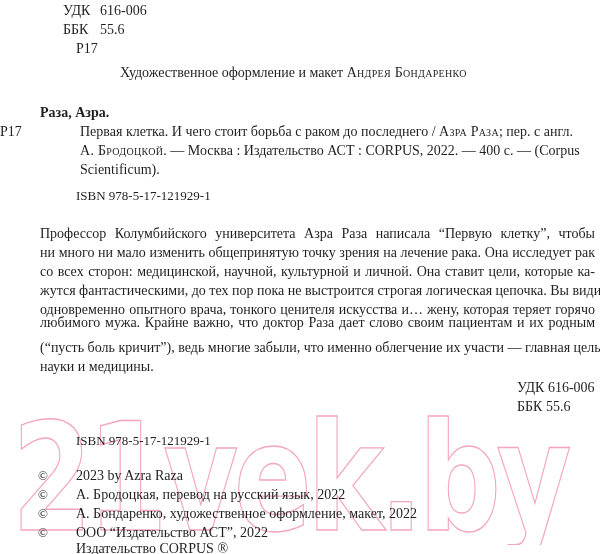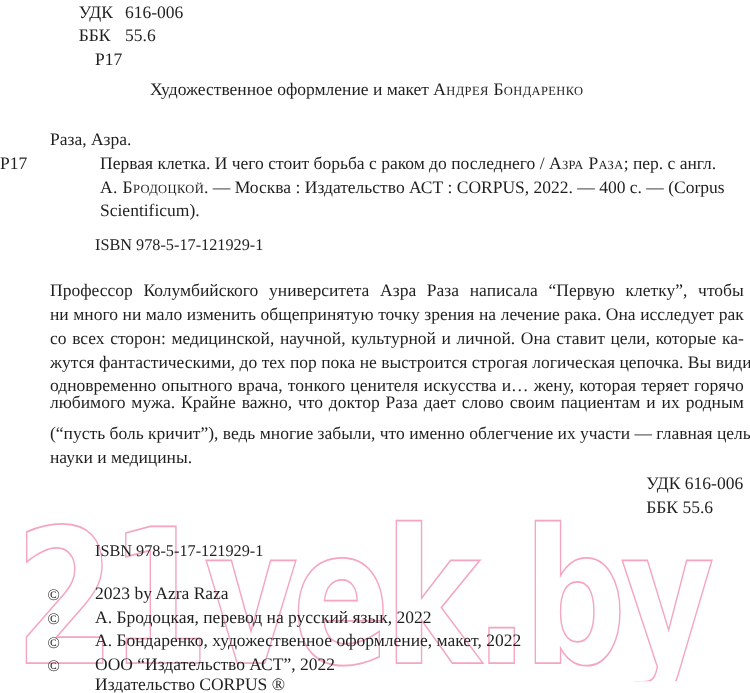--- a/index.html
+++ b/index.html
@@ -4,21 +4,21 @@
 <style>
   html, body { margin: 0; padding: 0; background: #ffffff; }
   body {
     width: 600px; height: 554px; position: relative; overflow: hidden;
     font-family: "Liberation Serif", "DejaVu Serif", serif;
     color: #1f1f1f;
   }
   .abs { position: absolute; white-space: nowrap; }
   .t { font-size: 14px; line-height: 17px; }
   .sc { font-variant: small-caps; letter-spacing: 0.3px; }
-  .b { font-weight: normal; }
+  .b { font-weight: bold; }
 
   
   #udk-top { left: 39px; top: 2px; }
   #bbk-top { left: 39px; top: 21px; }
   .codes-label { display: inline-block; width: 37px; margin-left: 24px; }
 
   #p17-top { left: 76px; top: 40px; }
   #design-credit { left: 76px; top: 64px; margin-left: 44px; }
 
   #author-head { left: 40px; top: 104px; }

